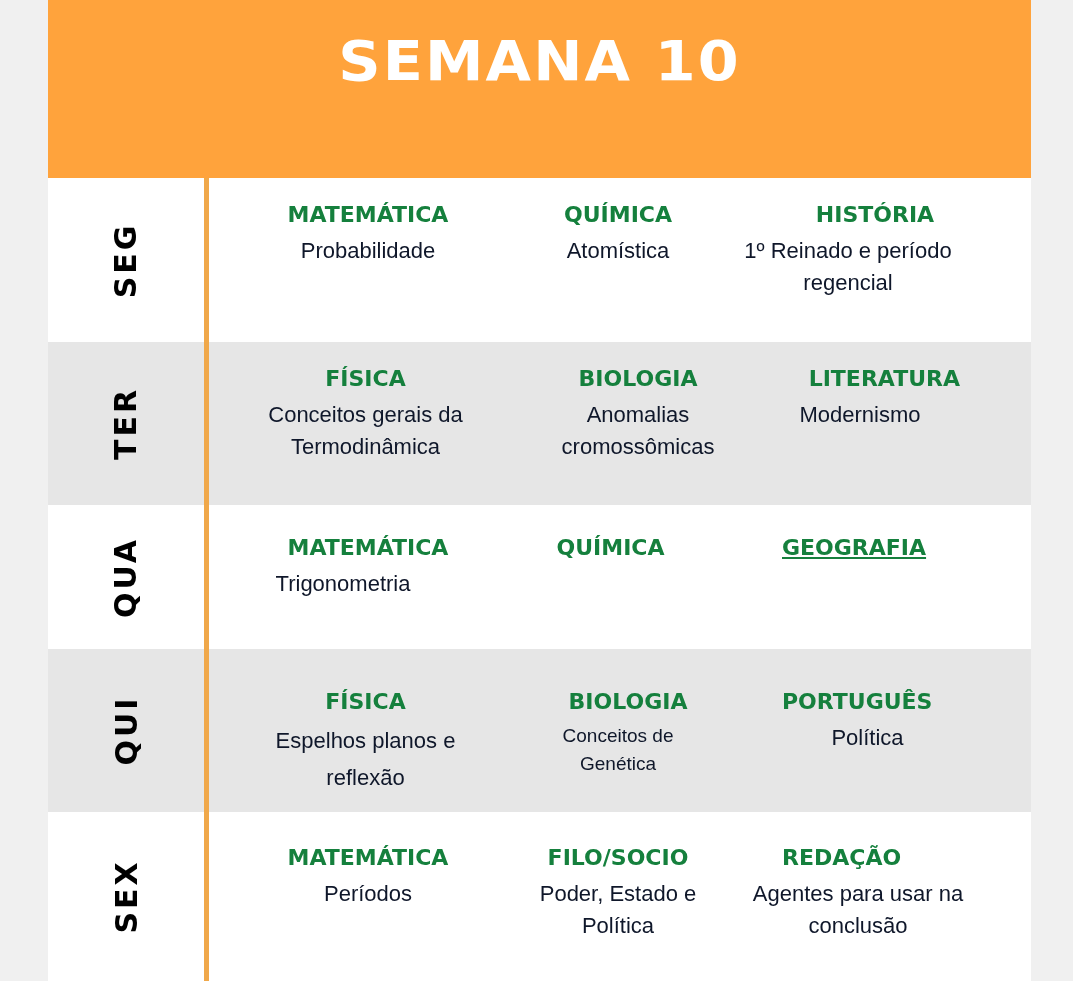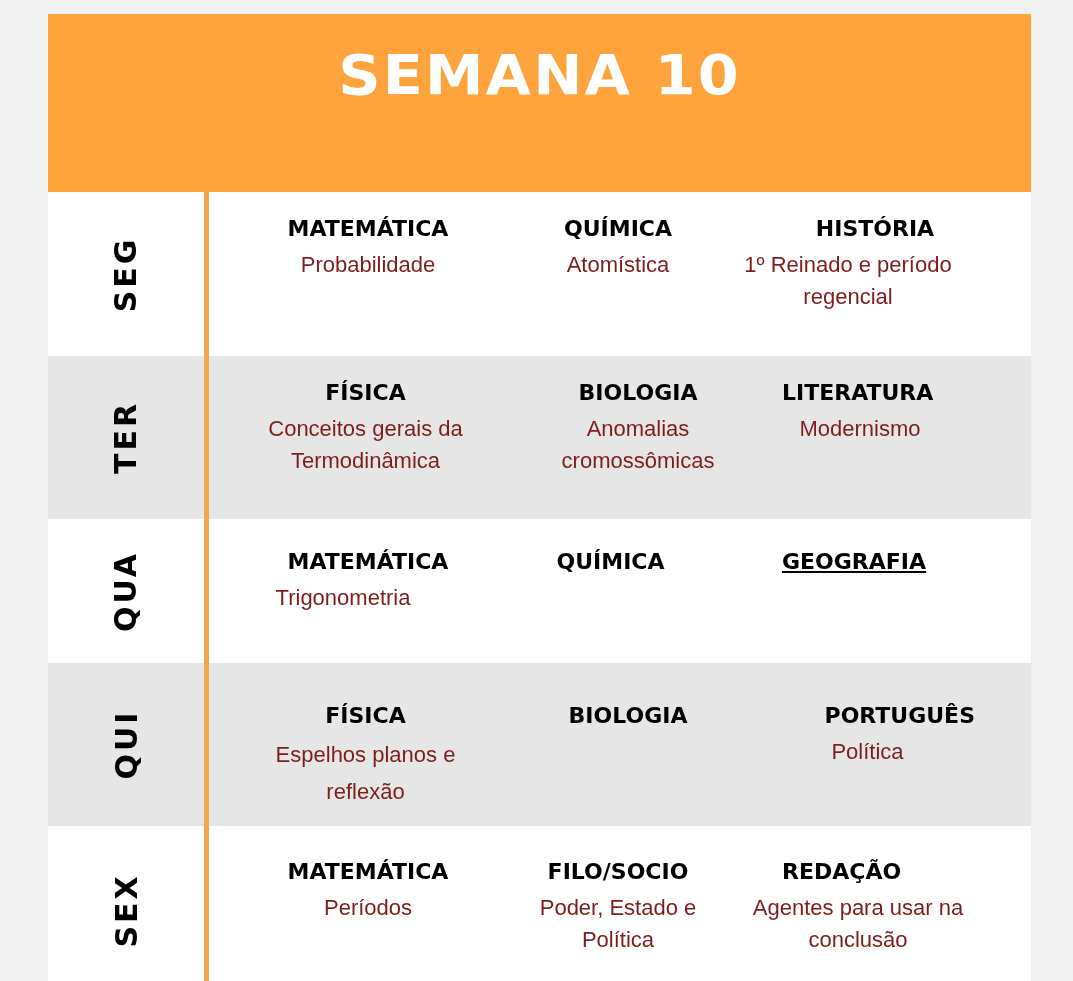--- a/index.html
+++ b/index.html
@@ -1,28 +1,28 @@
 <!DOCTYPE html>
 <html><head>
 <meta charset="utf-8">
 <style>
   html, body { margin:0; padding:0; }
   body { width:1073px; height:981px; background:#f0f0f0; position:relative; overflow:hidden; font-family:"Liberation Sans", sans-serif; }
-  .sheet { position:absolute; left:48px; top:14px; width:983px; height:812px; }
+  .sheet { position:absolute; left:48px; top:0; width:983px; height:812px; }
   .header { position:absolute; left:0; top:0; width:983px; height:178px; background:#ffa33c; }
   .title { position:absolute; left:0; top:28px; width:983px; text-align:center; color:#ffffff; font-family:"DejaVu Sans", sans-serif; font-weight:bold; font-size:56px; letter-spacing:2px; transform:scaleX(1.05); }
   .row { position:absolute; left:0; width:983px; }
   .row.white { background:#ffffff; }
   .row.gray { background:#e6e6e6; }
   .day { position:absolute; left:0; top:0; width:156px; height:100%; display:flex; align-items:center; justify-content:center; }
   .day span { display:block; transform:rotate(-90deg); font-family:"DejaVu Sans", sans-serif; font-weight:bold; font-size:30px; color:#000; letter-spacing:3px; white-space:nowrap; }
   .divider { position:absolute; left:156px; top:178px; width:5px; height:803px; background:#f0a84a; }
   .cell { position:absolute; text-align:center; color:#1a1a1a; }
-  .subj { font-family:"DejaVu Sans", sans-serif; font-weight:bold; font-size:22px; color:#000000; white-space:nowrap; }
-  .topic { font-family:"Liberation Sans", sans-serif; font-size:22px; line-height:32px; color:#7f1d1d; margin-top:8px; }
+  .subj { font-family:"DejaVu Sans", sans-serif; font-weight:bold; font-size:22px; color:#15803d; white-space:nowrap; }
+  .topic { font-family:"Liberation Sans", sans-serif; font-size:22px; line-height:32px; color:#0f172a; margin-top:8px; }
   .topic.small { font-size:19px; line-height:28px; }
 </style>
 </head>
 <body>
 
 <div class="sheet">
   <div class="header">
     <div class="title">SEMANA 10</div>
   </div>
 
@@ -50,21 +50,21 @@
       </div>
     <div class="cell" style="left:205px;top:24px;width:225px;">
       <div class="subj">FÍSICA</div>
       <div class="topic">Conceitos gerais da Termodinâmica</div>
     </div>
     <div class="cell" style="left:490px;top:24px;width:200px;">
       <div class="subj">BIOLOGIA</div>
       <div class="topic">Anomalias cromossômicas</div>
     </div>
     <div class="cell" style="left:712px;top:24px;width:200px;">
-      <div class="subj" style="text-align:left;padding-left:22px;">LITERATURA</div>
+      <div class="subj" style="text-align:right;padding-left:22px;">LITERATURA</div>
       <div class="topic">Modernismo</div>
     </div>
   </div>
 
   <div class="row white" style="top:505px;height:144px;">
     <div class="day">
         <span>QUA</span>
       </div>
     <div class="cell" style="left:200px;top:30px;width:240px;">
       <div class="subj">MATEMÁTICA</div>
@@ -81,23 +81,24 @@
   <div class="row gray" style="top:649px;height:163px;">
     <div class="day">
         <span>QUI</span>
       </div>
     <div class="cell" style="left:205px;top:40px;width:225px;">
       <div class="subj">FÍSICA</div>
       <div class="topic" style="line-height:37px;text-align:center;">Espelhos planos e reflexão</div>
     </div>
     <div class="cell" style="left:490px;top:40px;width:160px;">
       <div class="subj" style="margin-left:20px;">BIOLOGIA</div>
+      <div class="topic small">Conceitos de Genética</div>
     </div>
     <div class="cell" style="left:712px;top:40px;width:215px;">
-      <div class="subj" style="text-align:right;padding-left:22px;">PORTUGUÊS</div>
+      <div class="subj" style="text-align:left;padding-left:22px;">PORTUGUÊS</div>
       <div class="topic">Política</div>
     </div>
   </div>
 
   <div class="row white" style="top:812px;height:169px;">
     <div class="day">
         <span>SEX</span>
       </div>
     <div class="cell" style="left:200px;top:33px;width:240px;">
       <div class="subj">MATEMÁTICA</div>

